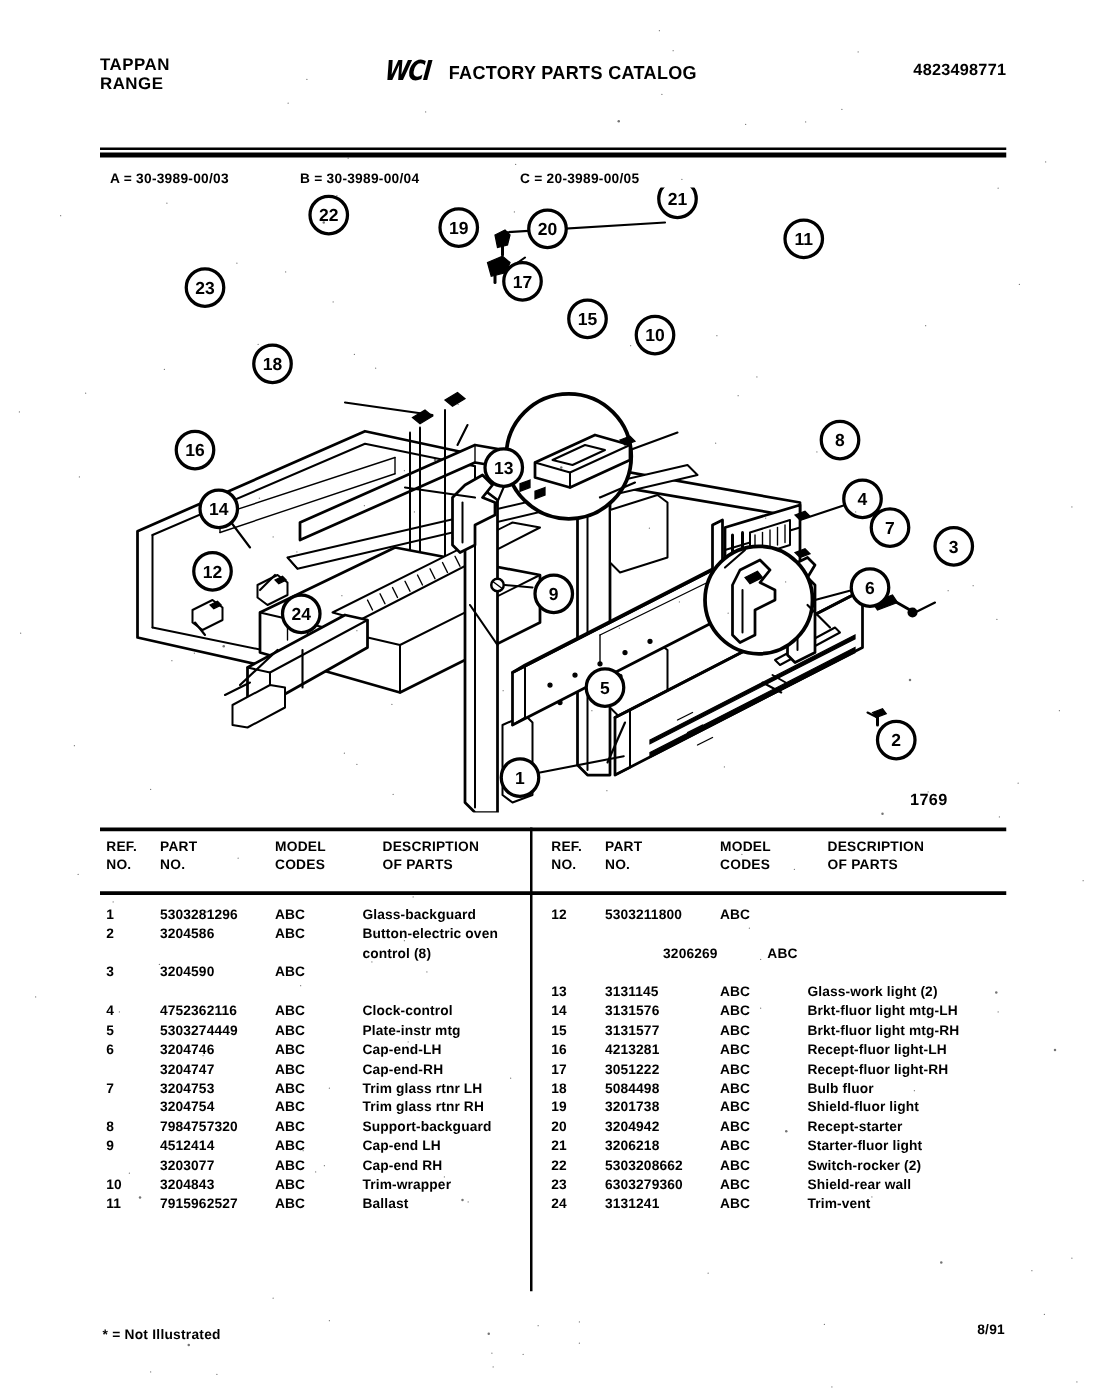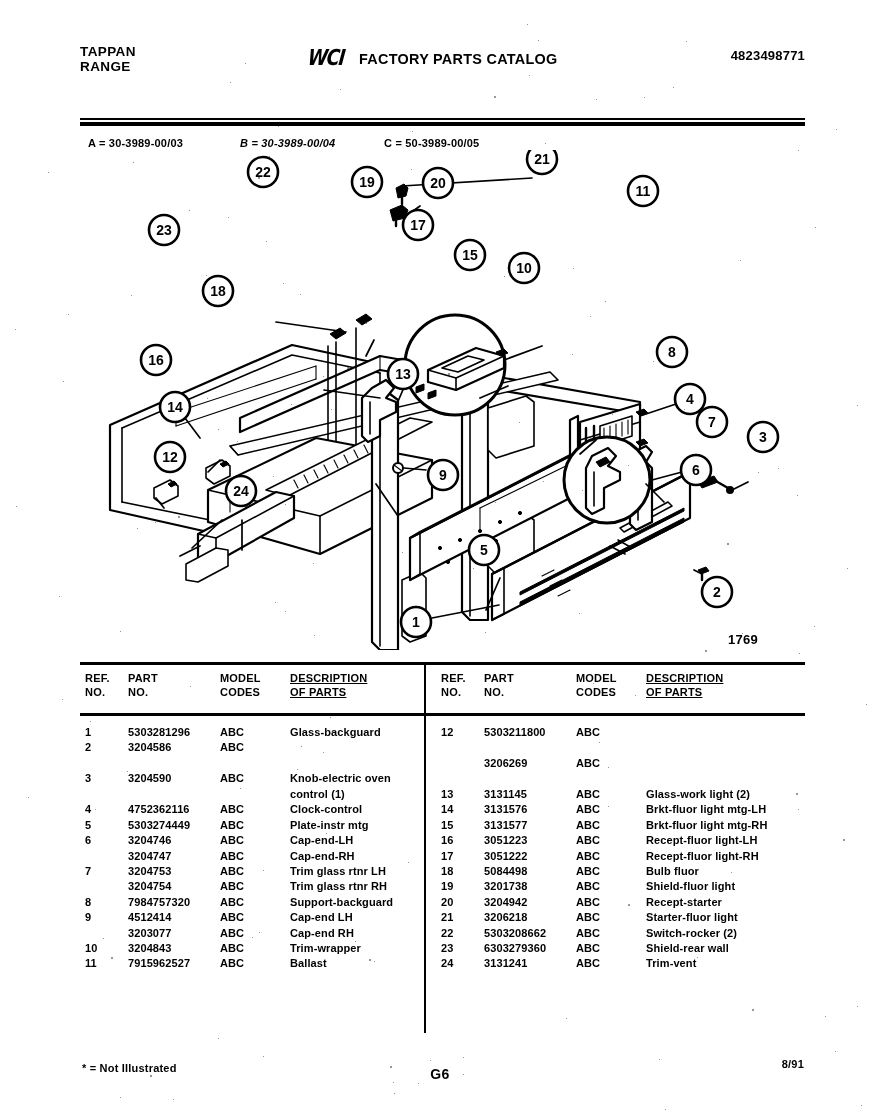--- a/index.html
+++ b/index.html
@@ -92,21 +92,21 @@
   
   .model-legend {
     position: absolute;
     left: 88px; top: 137px;
     font-size: 11px;
     font-weight: bold;
     letter-spacing: 0.2px;
   }
   .model-legend span { display: inline-block; }
   .mc-a { width: 152px; }
-  .mc-b { width: 144px; font-style: italic; }
+  .mc-b { width: 176px; }
 
   
   .diagram {
     position: absolute;
     left: 80px; top: 150px;
     width: 725px;
     height: 500px;
   }
   .diagram svg { display: block; }
 
@@ -160,21 +160,21 @@
     letter-spacing: 0.2px;
     line-height: 13.5px;
   }
   .thead .th {
     position: absolute;
     top: 0;
   }
   .th-ref  { left: 5px; }
   .th-part { left: 48px; }
   .th-mc   { left: 140px; }
-  .th-desc { left: 210px; text-decoration: underline; }
+  .th-desc { left: 226px; }
 
   .tbody {
     position: absolute;
     top: 53px;
     left: 0;
     width: 340px;
     font-size: 11px;
     font-weight: bold;
     letter-spacing: 0.1px;
   }
@@ -239,21 +239,21 @@
     <div class="catalog-number">4823498771</div>
   </div>
 
   <div class="rule-double" style="top:118px;">
     <div class="thin"></div>
     <div class="gap"></div>
     <div class="thick"></div>
   </div>
 
   <div class="model-legend">
-    <span class="mc-a">A = 30-3989-00/03</span><span class="mc-b">B = 30-3989-00/04</span><span>C = 50-3989-00/05</span>
+    <span class="mc-a">A = 30-3989-00/03</span><span class="mc-b">B = 30-3989-00/04</span><span>C = 20-3989-00/05</span>
   </div>
 
   <div class="diagram">
     <svg width="725" height="500" viewBox="0 0 725 500" xmlns="http://www.w3.org/2000/svg">
       <defs>
         <style>
           .ln { fill:none; stroke:#000; stroke-width:1.6; stroke-linejoin:round; stroke-linecap:round; }
           .ln2{ fill:none; stroke:#000; stroke-width:2.4; stroke-linejoin:round; stroke-linecap:round; }
           .lnT{ fill:none; stroke:#000; stroke-width:1.1; stroke-linejoin:round; stroke-linecap:round; }
           .fl { fill:#000; stroke:#000; stroke-width:1; }
@@ -613,26 +613,26 @@
           <div class="trow" style="height: 15px;">
             <div class="cell c-ref">1</div>
             <div class="cell c-part">5303281296</div>
             <div class="cell c-mc">ABC</div>
             <div class="cell c-desc">Glass-backguard</div>
           </div>
           <div class="trow" style="height: 31px;">
             <div class="cell c-ref">2</div>
             <div class="cell c-part">3204586</div>
             <div class="cell c-mc">ABC</div>
+            <div class="cell c-desc">Button-electric oven control (8)</div>
           </div>
           <div class="trow" style="height: 31px;">
             <div class="cell c-ref">3</div>
             <div class="cell c-part">3204590</div>
             <div class="cell c-mc">ABC</div>
-            <div class="cell c-desc">Knob-electric oven control (1)</div>
           </div>
           <div class="trow" style="height: 15px;">
             <div class="cell c-ref">4</div>
             <div class="cell c-part">4752362116</div>
             <div class="cell c-mc">ABC</div>
             <div class="cell c-desc">Clock-control</div>
           </div>
           <div class="trow" style="height: 15px;">
             <div class="cell c-ref">5</div>
             <div class="cell c-part">5303274449</div>
@@ -714,21 +714,21 @@
           <div>DESCRIPTION</div>
           <div>OF PARTS</div>
         </div>
       </div>
       <div class="tbody" id="tbody-right">
           <div class="trow" style="height: 31px;">
             <div class="cell c-ref">12</div>
             <div class="cell c-part">5303211800</div>
             <div class="cell c-mc">ABC</div>
           </div>
-          <div class="trow" style="height: 31px;">
+          <div class="trow" style="height: 31px; text-align: right;">
             <div class="cell c-ref"></div>
             <div class="cell c-part">3206269</div>
             <div class="cell c-mc">ABC</div>
           </div>
           <div class="trow" style="height: 15px;">
             <div class="cell c-ref">13</div>
             <div class="cell c-part">3131145</div>
             <div class="cell c-mc">ABC</div>
             <div class="cell c-desc">Glass-work light (2)</div>
           </div>
@@ -739,21 +739,21 @@
             <div class="cell c-desc">Brkt-fluor light mtg-LH</div>
           </div>
           <div class="trow" style="height: 15px;">
             <div class="cell c-ref">15</div>
             <div class="cell c-part">3131577</div>
             <div class="cell c-mc">ABC</div>
             <div class="cell c-desc">Brkt-fluor light mtg-RH</div>
           </div>
           <div class="trow" style="height: 15px;">
             <div class="cell c-ref">16</div>
-            <div class="cell c-part">3051223</div>
+            <div class="cell c-part">4213281</div>
             <div class="cell c-mc">ABC</div>
             <div class="cell c-desc">Recept-fluor light-LH</div>
           </div>
           <div class="trow" style="height: 15px;">
             <div class="cell c-ref">17</div>
             <div class="cell c-part">3051222</div>
             <div class="cell c-mc">ABC</div>
             <div class="cell c-desc">Recept-fluor light-RH</div>
           </div>
           <div class="trow" style="height: 15px;">
@@ -796,21 +796,20 @@
             <div class="cell c-ref">24</div>
             <div class="cell c-part">3131241</div>
             <div class="cell c-mc">ABC</div>
             <div class="cell c-desc">Trim-vent</div>
           </div>
         </div>
     </div>
   </div>
 
   <div class="footer-note">* = Not Illustrated</div>
-  <div class="footer-page">G6</div>
   <div class="footer-date">8/91</div>
 
 <div class="speck" style="width: 1px; height: 1px; left: 68.1795px; top: 313.725px;"></div>
     <div class="speck" style="width: 1px; height: 1px; left: 463.433px; top: 1073.97px;"></div>
     <div class="speck" style="width: 2px; height: 2px; left: 842.948px; top: 838.994px;"></div>
     <div class="speck" style="width: 1px; height: 1px; left: 119.568px; top: 631.499px;"></div>
     <div class="speck" style="width: 1px; height: 1px; left: 653.188px; top: 360.87px;"></div>
     <div class="speck" style="width: 1px; height: 1px; left: 430.24px; top: 1060.05px;"></div>
     <div class="speck" style="width: 1px; height: 1px; left: 797.986px; top: 149.518px;"></div>
     <div class="speck" style="width: 1px; height: 1px; left: 290.71px; top: 403.537px;"></div>

